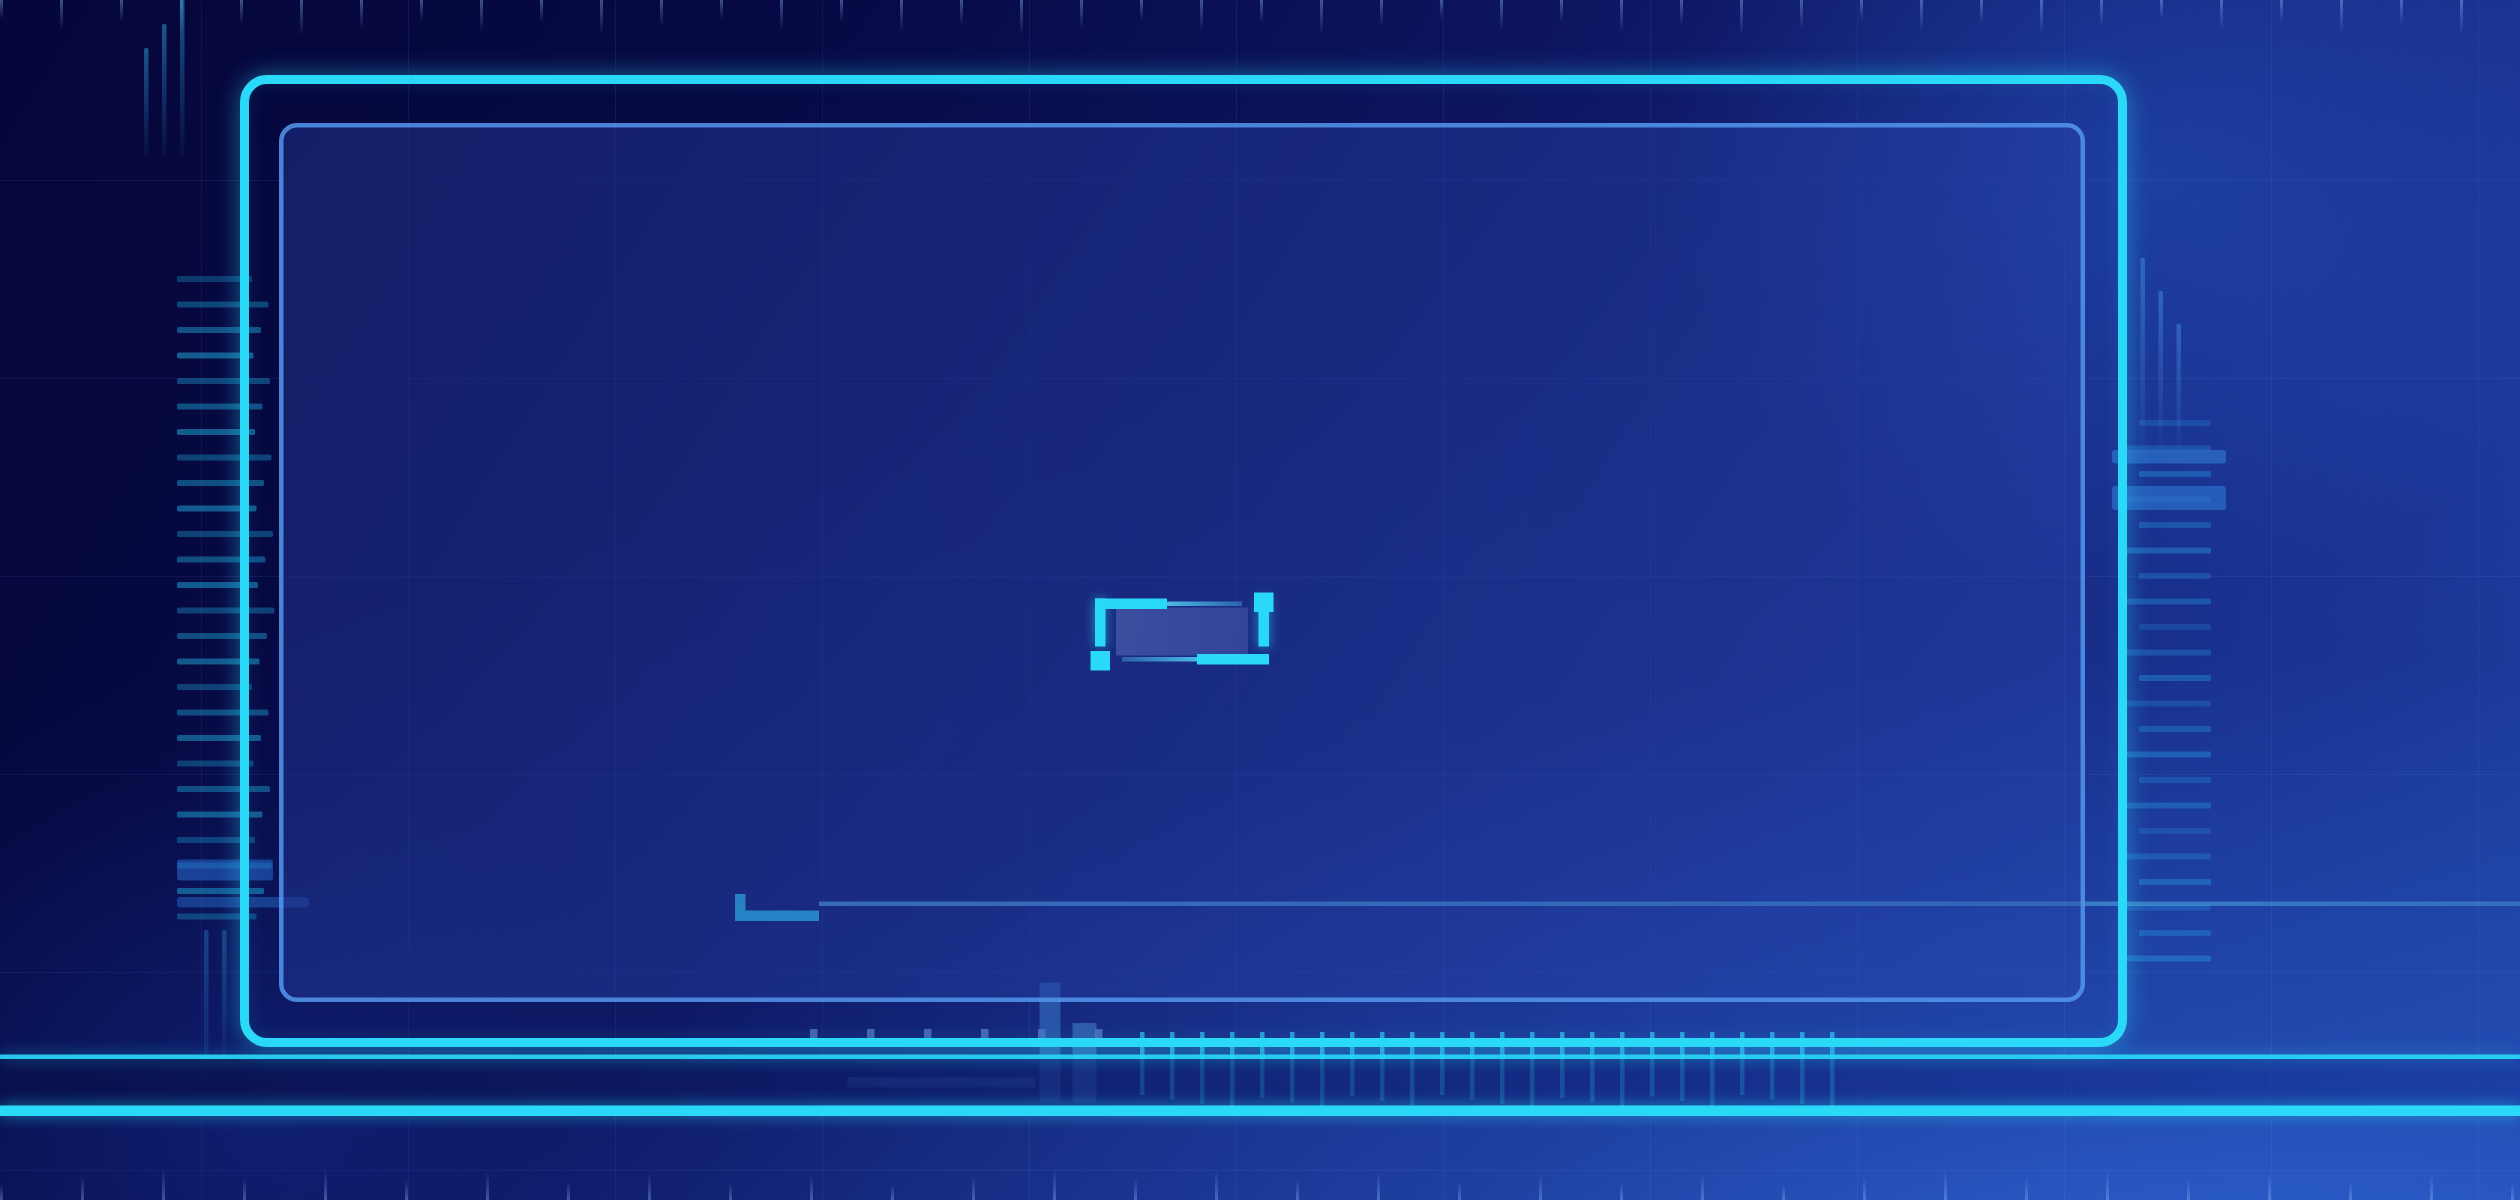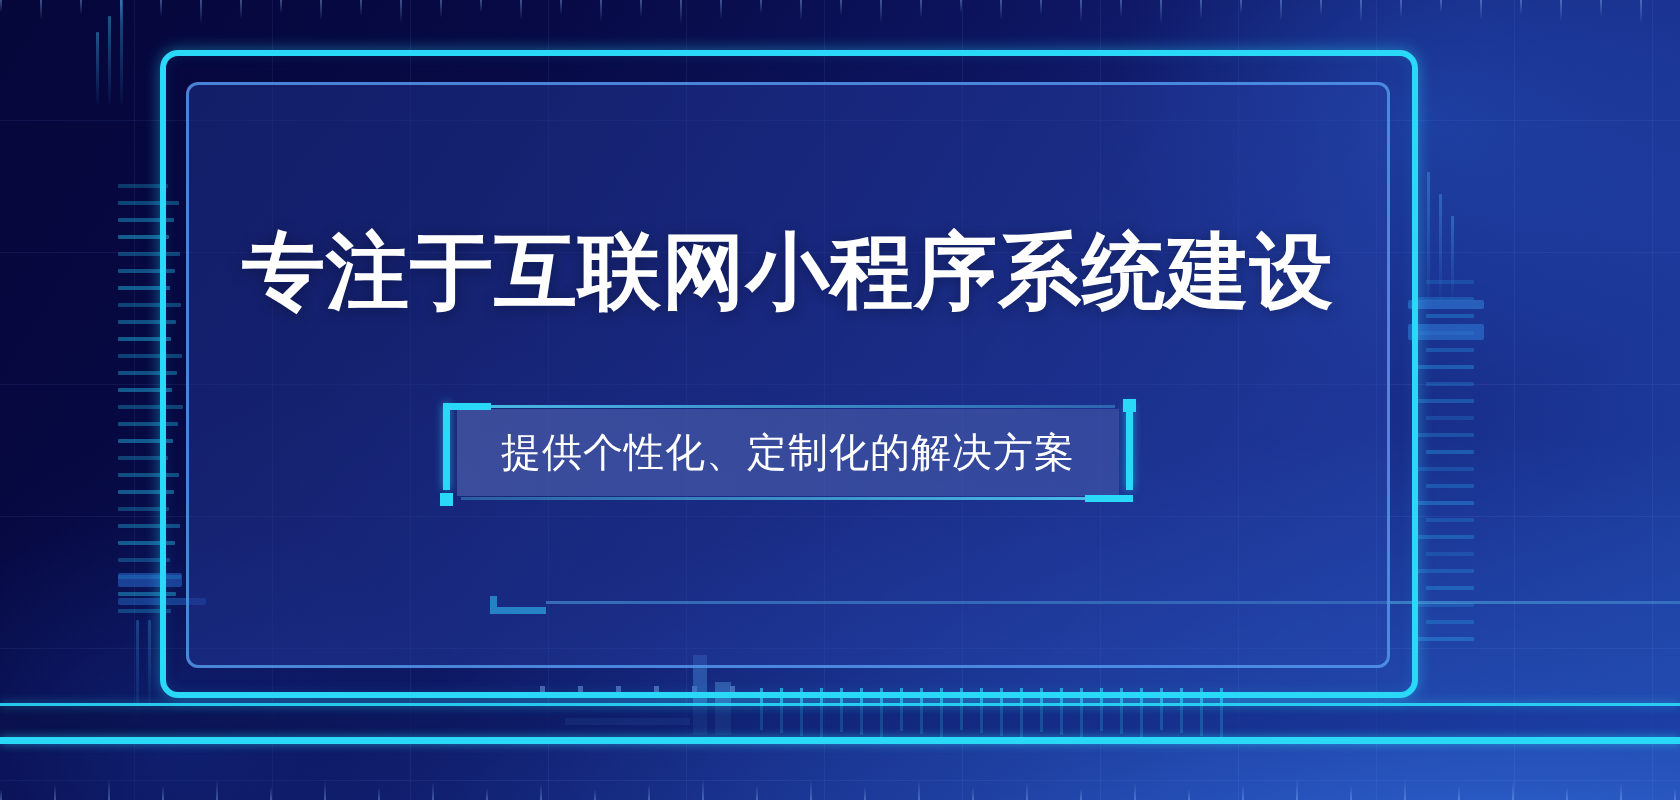--- a/index.html
+++ b/index.html
@@ -436,26 +436,24 @@
   <div class="beam-band"></div>
   <div class="beam thin"></div>
   <div class="beam thick"></div>
   <div class="beam-hook"></div>
   <div class="beam-hook-line"></div>
 
   <div class="frame-outer"></div>
   <div class="frame-inner"></div>
 
   <div class="content">
-    <h1 class="headline">专注于互联网小程序系统建设</h1>
 
     <div class="sub-wrap">
       <span class="brk l"></span>
       <span class="brk r"></span>
       <span class="brk-line-t"></span>
       <span class="brk-line-b"></span>
       <span class="brk-cap bl"></span>
       <span class="brk-cap tr"></span>
-      <span class="sub-text">提供个性化、定制化的解决方案</span>
     </div>
   </div>
 
 </div>
 
 </body></html>

